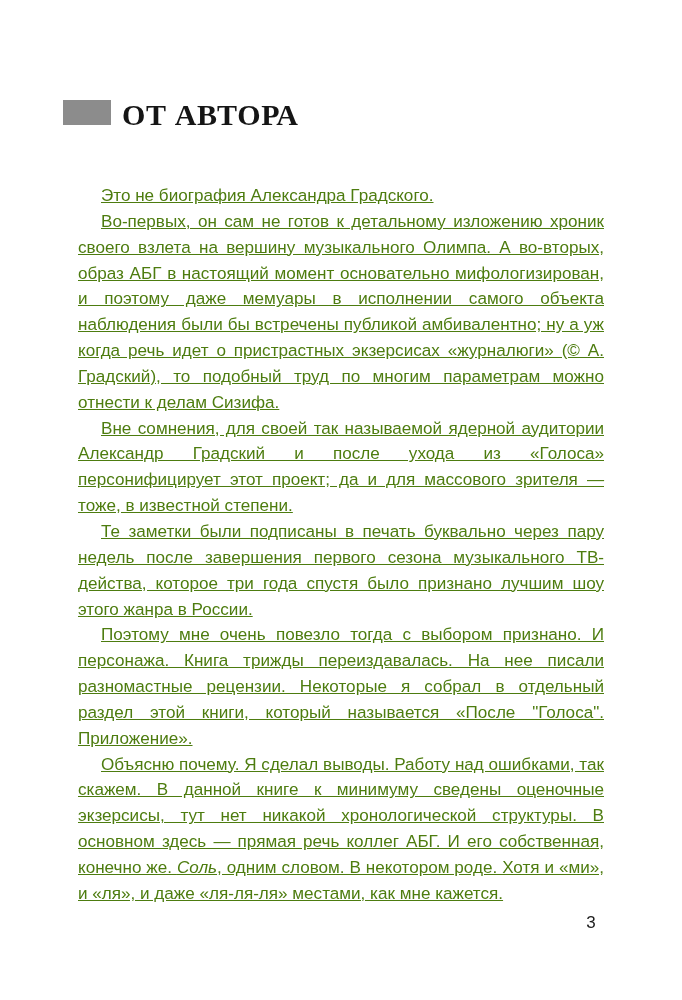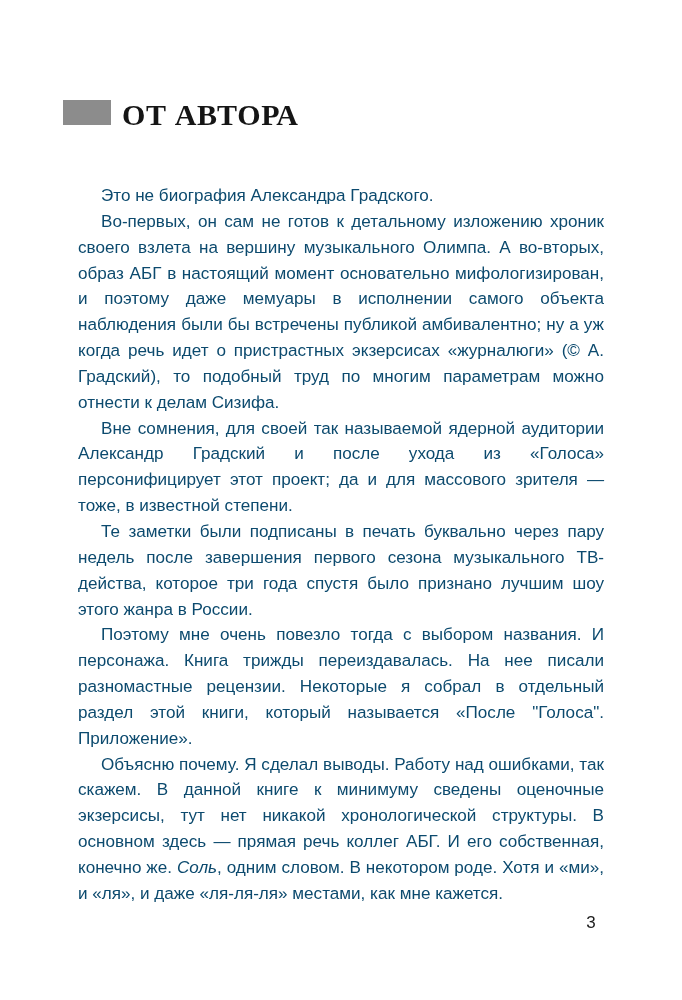--- a/index.html
+++ b/index.html
@@ -57,21 +57,22 @@
     width: 526px;
   }
   p.para {
     margin: 0;
     font-size: 17.1px;
     line-height: 25.85px;
     text-align: justify;
     text-justify: inter-word;
     text-indent: 23px;
     hyphens: manual;
-    color: #0c4a6e;
+    color: #4d7c0f;
+    text-decoration: underline;
   }
   p.para i {
     font-style: italic;
   }
 
   
   .folio {
     position: absolute;
     left: 578px;
     top: 913px;
@@ -90,19 +91,19 @@
   <div class="chapter-head">
     <span class="head-mark" style="background: rgb(140, 140, 140);"></span>
     <span class="head-title">ОТ АВТОРА</span>
   </div>
 
   <div class="textcol">
     <p class="para">Это не биография Александра Градского.</p>
     <p class="para">Во-первых, он сам не готов к детальному изложению хроник своего взлета на вершину музыкального Олимпа. А во-вторых, образ АБГ в настоящий момент основательно мифологизирован, и поэтому даже мемуары в исполнении самого объекта наблюдения были бы встречены публикой амбивалентно; ну а уж когда речь идет о пристрастных экзерсисах «журналюги» (© А. Градский), то подобный труд по многим параметрам можно отнести к делам Сизифа.</p>
     <p class="para">Вне сомнения, для своей так называемой ядерной аудитории Александр Градский и после ухода из «Голоса» персонифицирует этот проект; да и для массового зрителя — тоже, в известной степени.</p>
     <p class="para">Те заметки были подписаны в печать буквально через пару недель после завершения первого сезона музыкального ТВ-действа, которое три года спустя было признано лучшим шоу этого жанра в России.</p>
-    <p class="para">Поэтому мне очень повезло тогда с выбором названия. И персонажа. Книга трижды переиздавалась. На нее писали разномастные рецензии. Некоторые я собрал в отдельный раздел этой книги, который называется «После "Голоса". Приложение».</p>
+    <p class="para">Поэтому мне очень повезло тогда с выбором признано. И персонажа. Книга трижды переиздавалась. На нее писали разномастные рецензии. Некоторые я собрал в отдельный раздел этой книги, который называется «После "Голоса". Приложение».</p>
     <p class="para">Объясню почему. Я сделал выводы. Работу над ошибками, так скажем. В данной книге к минимуму сведены оценочные экзерсисы, тут нет никакой хронологической структуры. В основном здесь — прямая речь коллег АБГ. И его собственная, конечно же. <i>Соль</i>, одним словом. В некотором роде. Хотя и «ми», и «ля», и даже «ля-ля-ля» местами, как мне кажется.</p>
   </div>
 
   <div class="folio">3</div>
 
 </div>
 
 </body></html>

